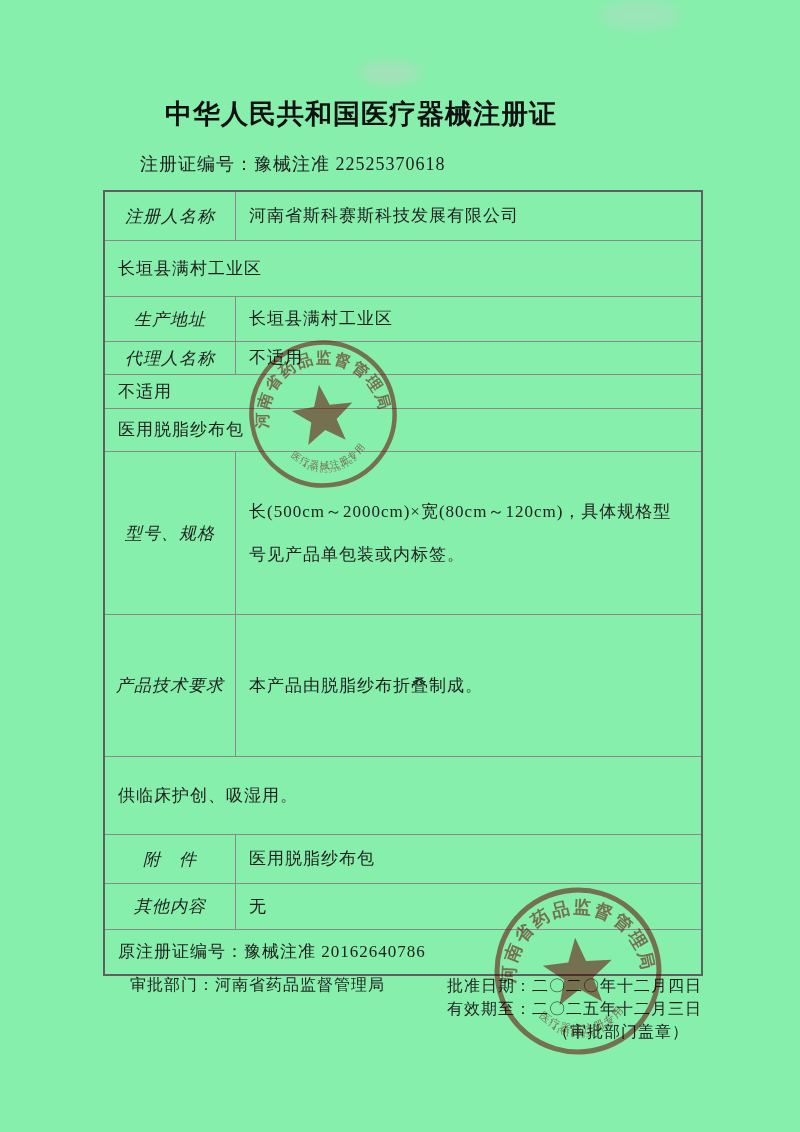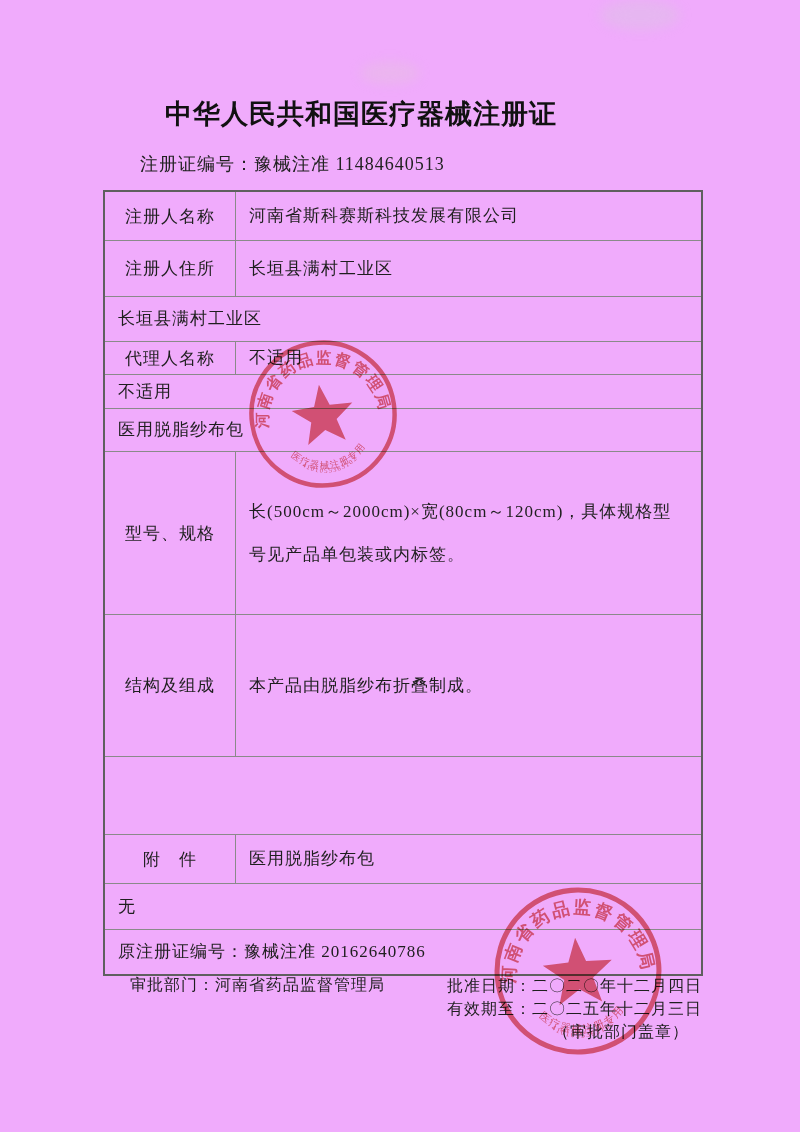--- a/index.html
+++ b/index.html
@@ -1,19 +1,19 @@
 <!DOCTYPE html>
 <html><head>
 <meta charset="utf-8">
 <style>
   html,body{margin:0;padding:0;}
   .page{
     position:relative;
     width:800px;height:1132px;
-    background:#f0abfc;
+    background:#86efac;
     overflow:hidden;
     font-family:"Liberation Serif","DejaVu Serif",serif;
     color:#1f1f1f;
   }
   .smudge{position:absolute;border-radius:50%;filter:blur(6px);pointer-events:none;}
   .smudge.a{left:360px;top:62px;width:60px;height:22px;background:rgba(225,200,215,.35);}
   .smudge.b{left:600px;top:0px;width:80px;height:30px;background:rgba(210,210,215,.30);}
 
   .doc-title{
     position:absolute;left:103px;top:96px;width:516px;
@@ -28,21 +28,21 @@
   .cert-table{
     position:absolute;left:103px;top:190px;width:600px;
     border:2px solid #5f5f5f;box-sizing:border-box;
     background:transparent;
   }
   .trow{display:flex;border-bottom:1px solid #8a8a8a;box-sizing:border-box;}
   .trow:last-child{border-bottom:none;}
   .tlabel{
     width:131px;flex:0 0 131px;border-right:1px solid #8a8a8a;box-sizing:border-box;
     display:flex;align-items:center;justify-content:center;
-    font-size:17px;letter-spacing:1px;
+    font-size:17px;letter-spacing:1px;font-style:italic;
   }
   .tvalue{
     flex:1;display:flex;align-items:center;
     padding:6px 16px 6px 13px;box-sizing:border-box;
     font-size:17px;letter-spacing:1px;line-height:2.55;
   }
   .tvalue .inner{display:block;}
 
   .footer-left{
     position:absolute;left:130px;top:975px;
@@ -64,36 +64,36 @@
 </style>
 </head>
 <body>
 
 <div class="page">
 
   <div class="smudge a"></div>
   <div class="smudge b"></div>
 
   <div class="doc-title">中华人民共和国医疗器械注册证</div>
-  <div class="reg-line">注册证编号：豫械注准 11484640513</div>
+  <div class="reg-line">注册证编号：豫械注准 22525370618</div>
 
   <div class="cert-table">
     <div class="trow" style="height:49px">
       <div class="tlabel">注册人名称</div>
       <div class="tvalue">
           <span class="inner">河南省斯科赛斯科技发展有限公司</span>
         </div>
     </div>
     <div class="trow" style="height:56px">
-      <div class="tlabel">注册人住所</div>
       <div class="tvalue">
           <span class="inner">长垣县满村工业区</span>
         </div>
     </div>
     <div class="trow" style="height:45px">
+      <div class="tlabel">生产地址</div>
       <div class="tvalue">
           <span class="inner">长垣县满村工业区</span>
         </div>
     </div>
     <div class="trow" style="height:33px">
       <div class="tlabel">代理人名称</div>
       <div class="tvalue">
           <span class="inner">不适用</span>
         </div>
     </div>
@@ -107,34 +107,38 @@
           <span class="inner">医用脱脂纱布包</span>
         </div>
     </div>
     <div class="trow" style="height:163px">
       <div class="tlabel">型号、规格</div>
       <div class="tvalue">
           <span class="inner">长(500cm～2000cm)×宽(80cm～120cm)，具体规格型号见产品单包装或内标签。</span>
         </div>
     </div>
     <div class="trow" style="height:142px">
-      <div class="tlabel">结构及组成</div>
+      <div class="tlabel">产品技术要求</div>
       <div class="tvalue">
           <span class="inner">本产品由脱脂纱布折叠制成。</span>
         </div>
     </div>
     <div class="trow" style="height:78px">
+      <div class="tvalue">
+          <span class="inner">供临床护创、吸湿用。</span>
+        </div>
     </div>
     <div class="trow" style="height:49px">
       <div class="tlabel">附　件</div>
       <div class="tvalue">
           <span class="inner">医用脱脂纱布包</span>
         </div>
     </div>
     <div class="trow" style="height:46px">
+      <div class="tlabel">其他内容</div>
       <div class="tvalue">
           <span class="inner">无</span>
         </div>
     </div>
     <div class="trow" style="height:44px">
       <div class="tvalue">
           <span class="inner">原注册证编号：豫械注准 20162640786</span>
         </div>
     </div>
   </div>

